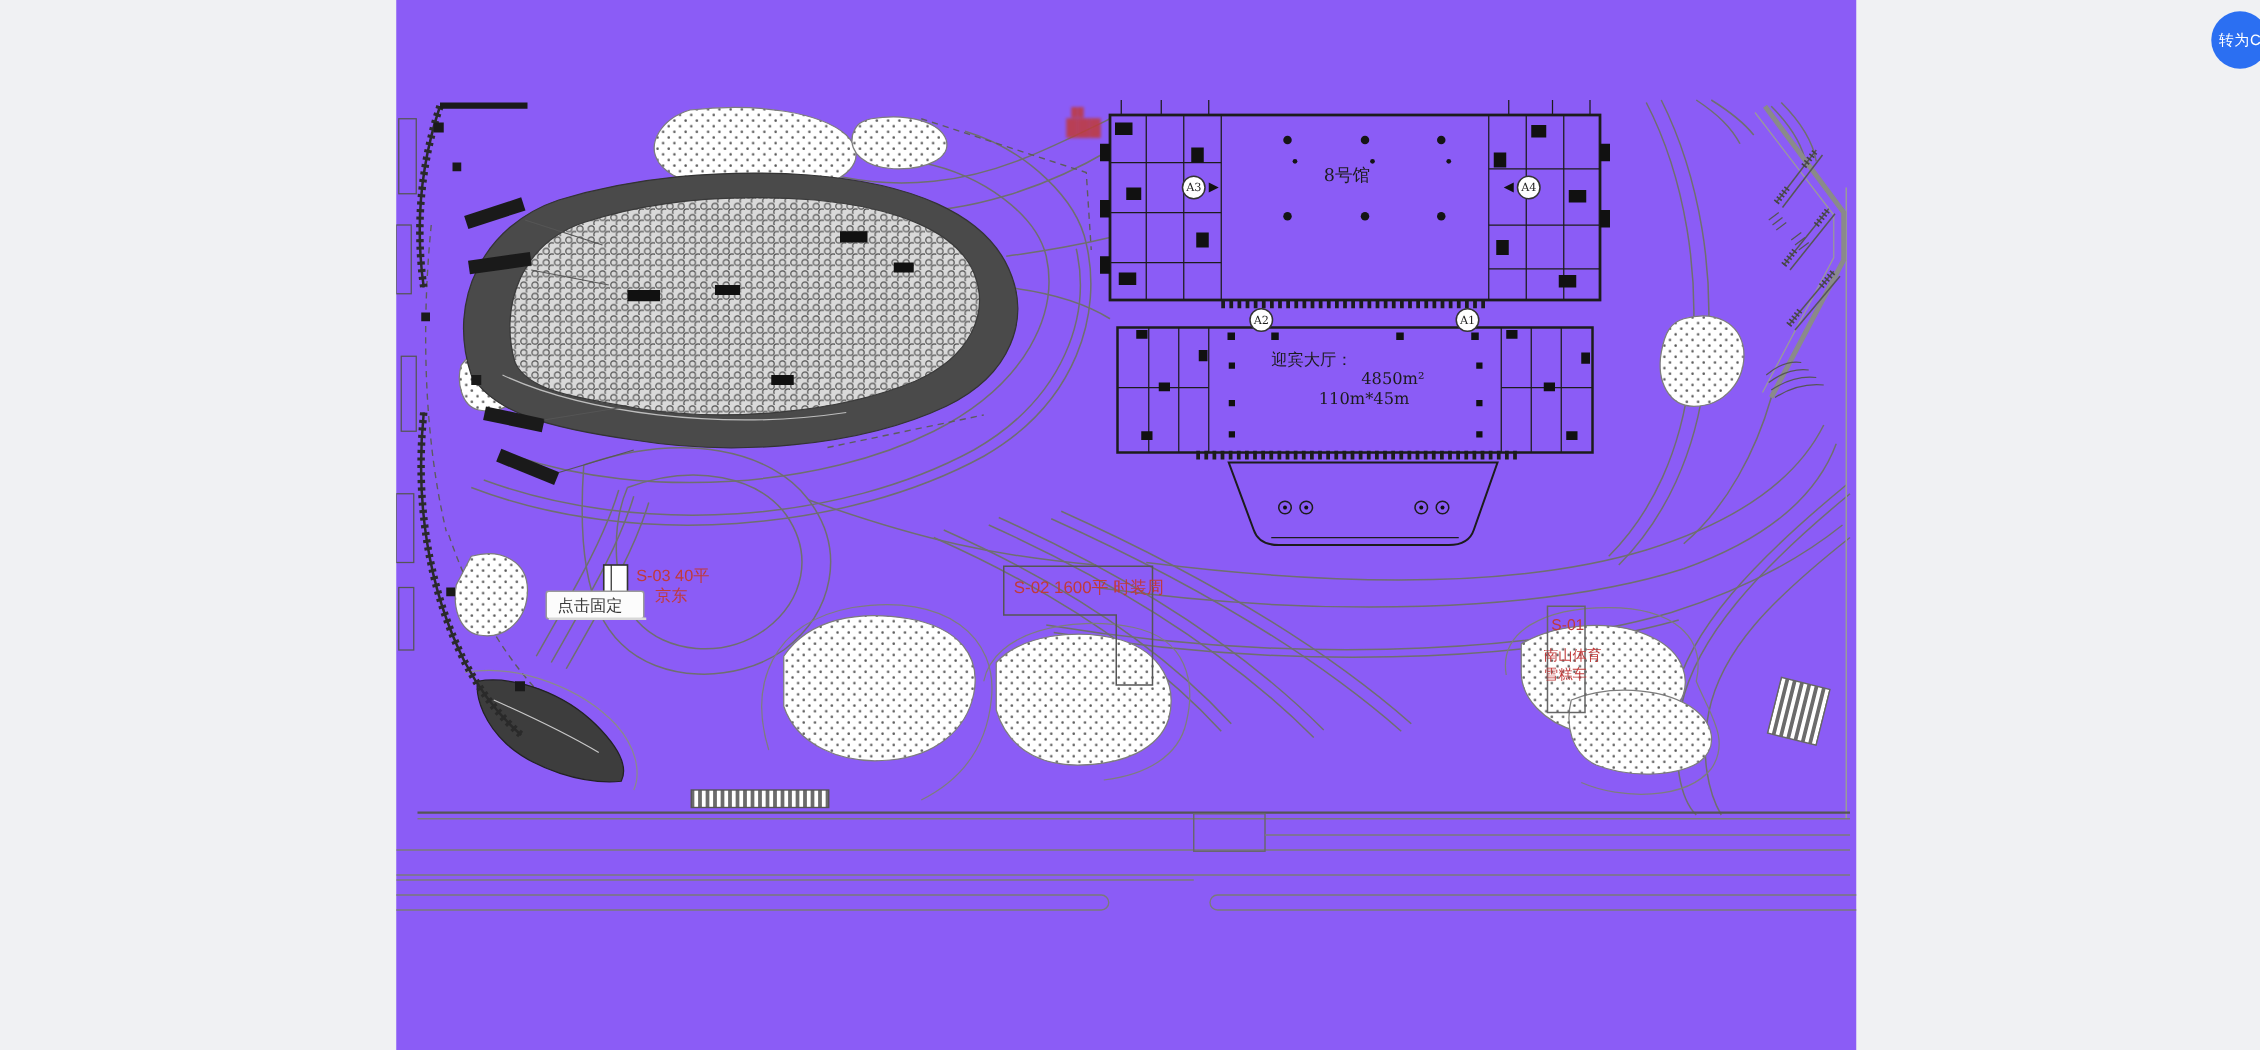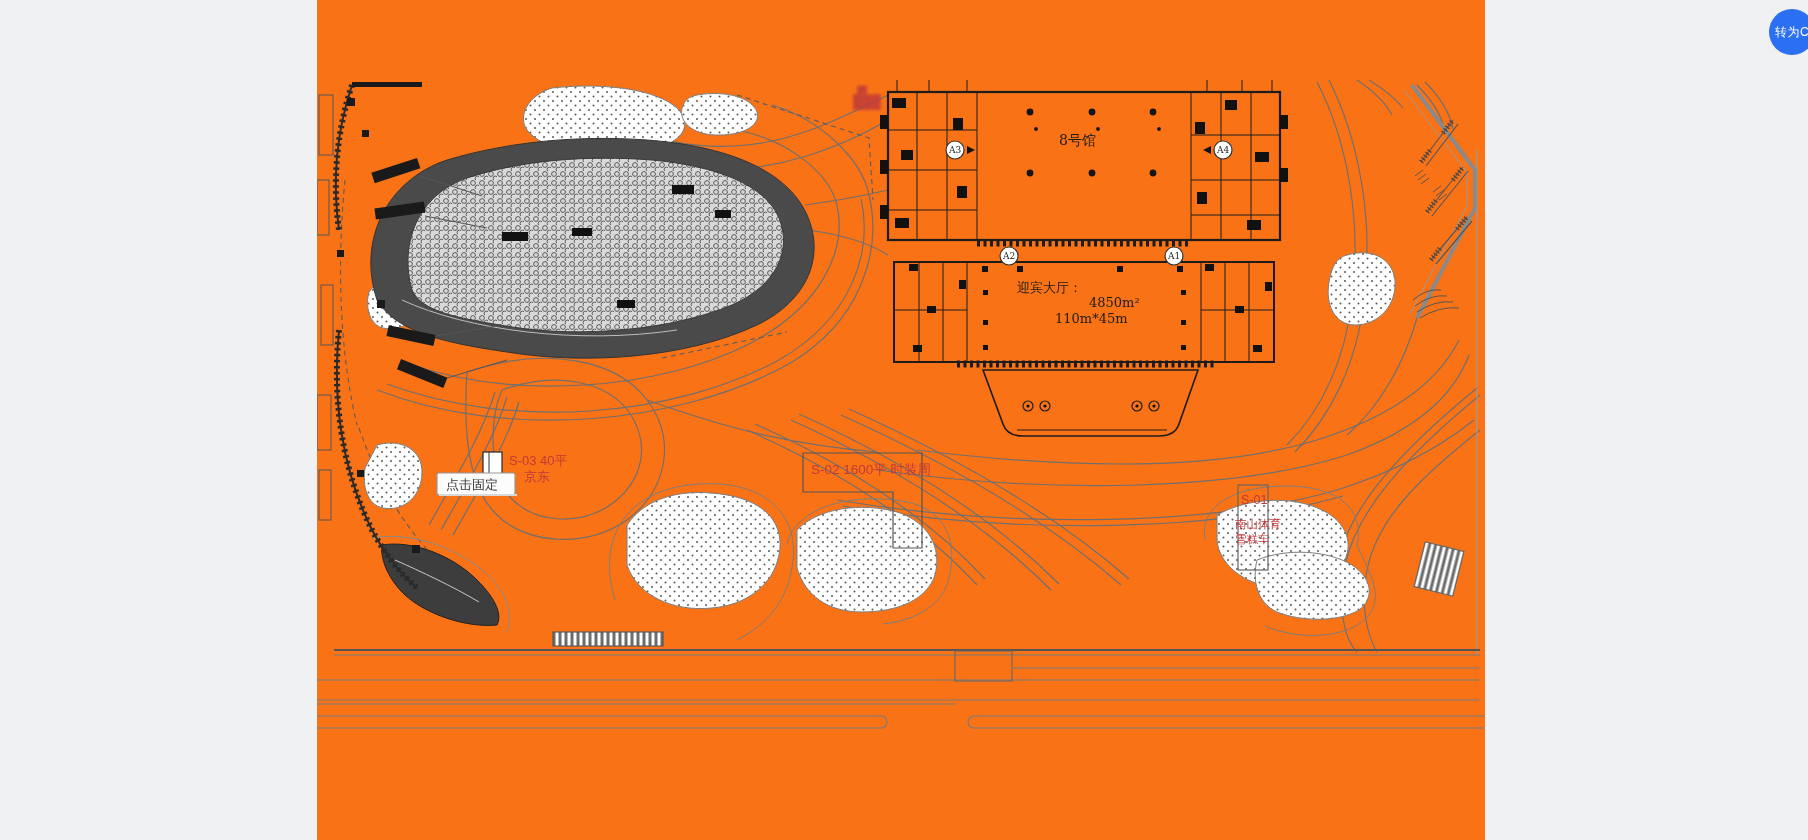--- a/index.html
+++ b/index.html
@@ -1,19 +1,19 @@
 <!DOCTYPE html>
 <html><head>
 <meta charset="utf-8">
 <style>
   * { margin:0; padding:0; box-sizing:border-box; }
   html,body { width:1808px; height:840px; overflow:hidden;
     background:#f0f1f3; font-family:"Liberation Sans", sans-serif; }
   #canvas { position:absolute; left:317px; top:0; width:1168px; height:840px;
-    background:#f97316; }
+    background:#8b5cf6; }
   #fab { position:absolute; left:1769px; top:9px; width:46px; height:46px;
     border-radius:50%; background:#2b6ff2; color:#fff; font-size:12px;
     display:flex; align-items:center; justify-content:center;
     letter-spacing:0.5px; cursor:pointer; border:none; overflow:hidden;
     font-family:"Liberation Sans", sans-serif; }
   svg text { font-family:"DejaVu Serif", serif; fill:#1c1c1c; }
   svg text.red { font-family:"Liberation Sans", sans-serif; fill:#c03a3a; }
   .blurred { filter: blur(1.4px); opacity:.85; }
   .tooltip-text { font-family:"Liberation Sans", sans-serif; fill:#3a3a3a; }
 </style>

